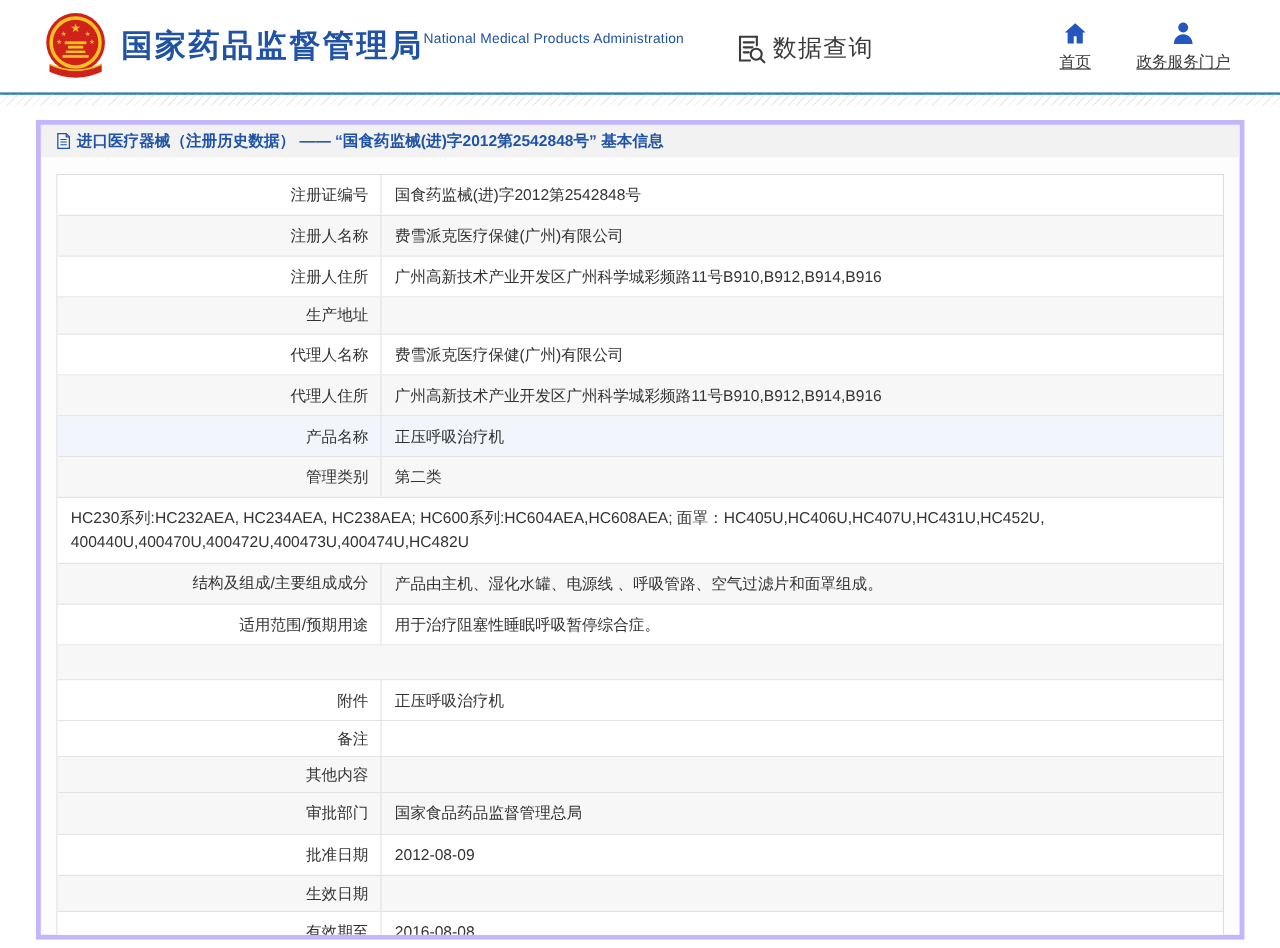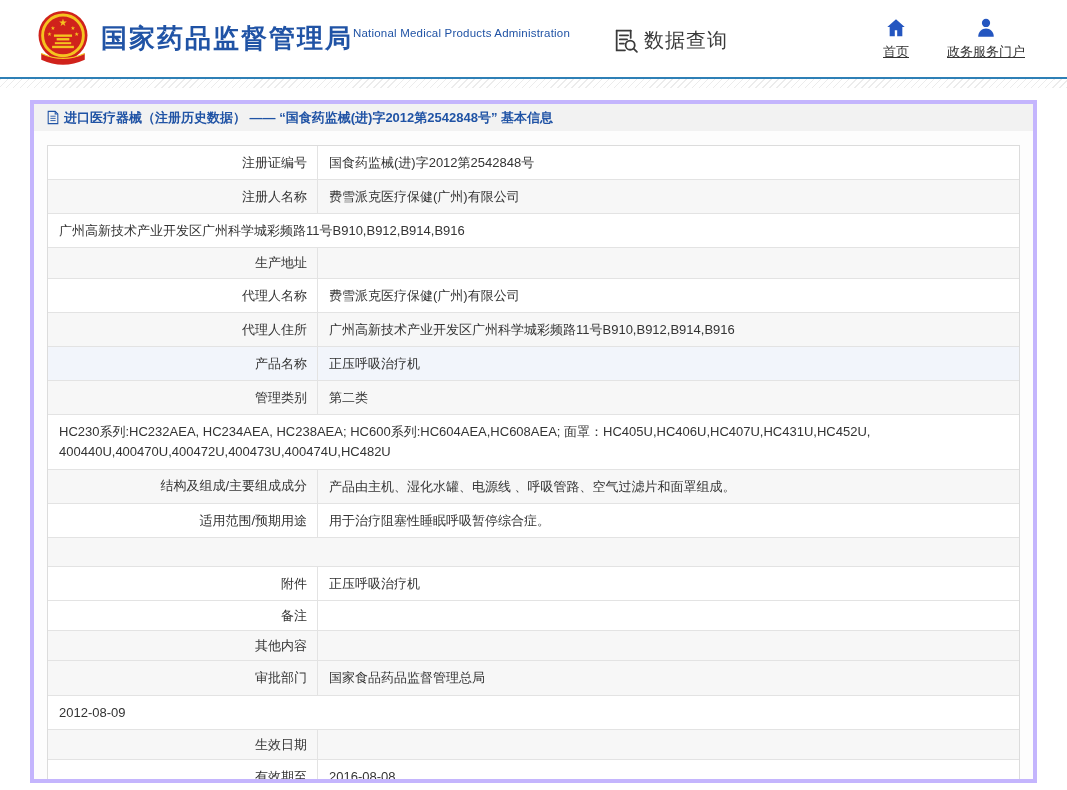--- a/index.html
+++ b/index.html
@@ -214,20 +214,21 @@
   <div class="info-table">
       <div class="trow">
         <div class="tlabel">注册证编号</div>
         <div class="tvalue">国食药监械(进)字2012第2542848号</div>
       </div>
       <div class="trow alt">
         <div class="tlabel">注册人名称</div>
         <div class="tvalue">费雪派克医疗保健(广州)有限公司</div>
       </div>
       <div class="trow">
+        <div class="tlabel">注册人住所</div>
         <div class="tvalue">广州高新技术产业开发区广州科学城彩频路11号B910,B912,B914,B916</div>
       </div>
       <div class="trow alt">
         <div class="tlabel">生产地址</div>
         <div class="tvalue"></div>
       </div>
       <div class="trow">
         <div class="tlabel">代理人名称</div>
         <div class="tvalue">费雪派克医疗保健(广州)有限公司</div>
       </div>
@@ -267,20 +268,21 @@
       </div>
       <div class="trow alt">
         <div class="tlabel">其他内容</div>
         <div class="tvalue"></div>
       </div>
       <div class="trow alt">
         <div class="tlabel">审批部门</div>
         <div class="tvalue">国家食品药品监督管理总局</div>
       </div>
       <div class="trow">
+        <div class="tlabel">批准日期</div>
         <div class="tvalue">2012-08-09</div>
       </div>
       <div class="trow alt">
         <div class="tlabel">生效日期</div>
         <div class="tvalue"></div>
       </div>
       <div class="trow">
         <div class="tlabel">有效期至</div>
         <div class="tvalue">2016-08-08</div>
       </div>

